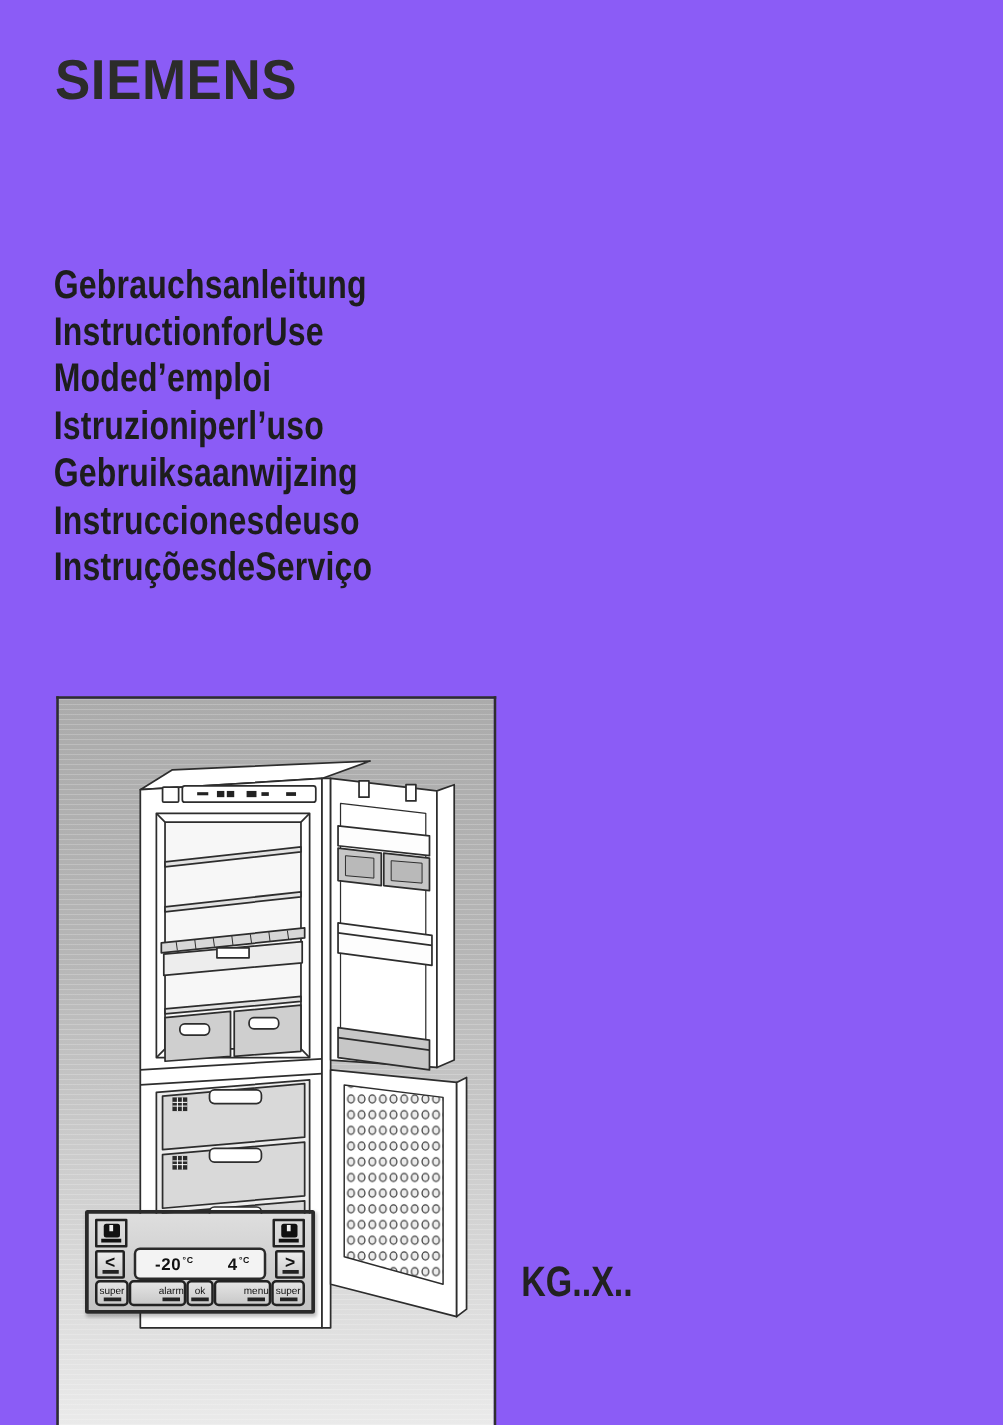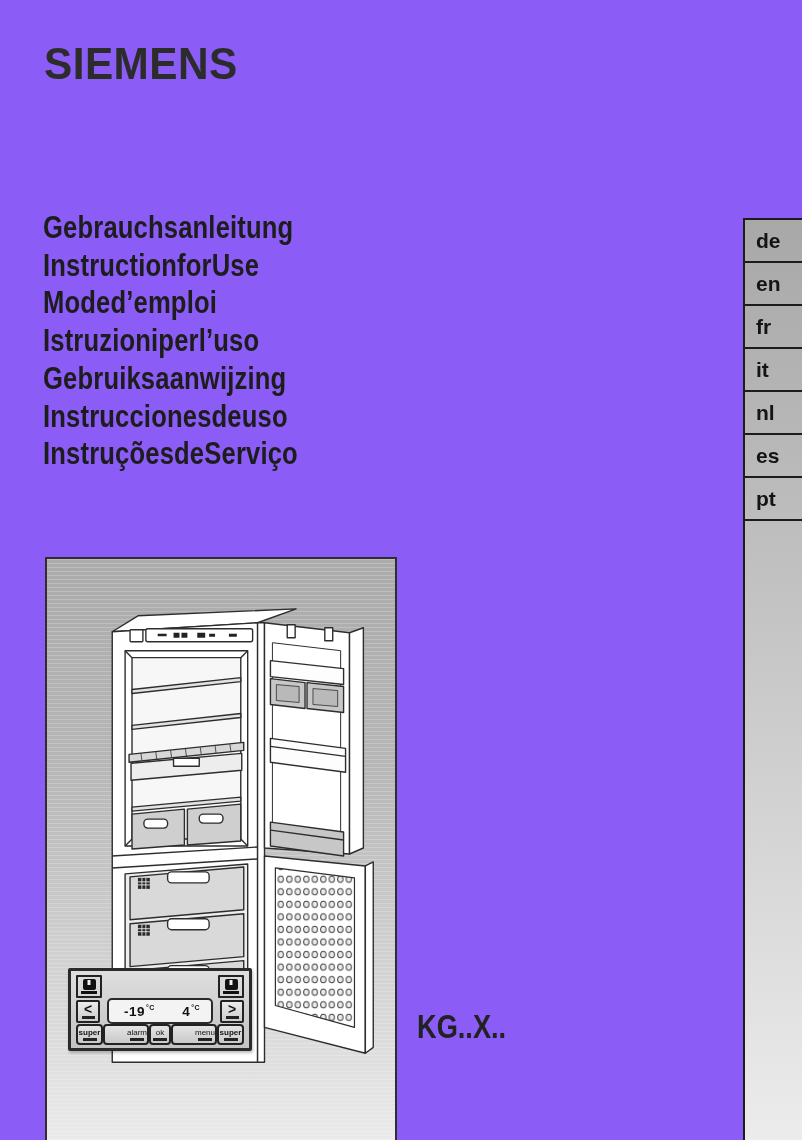--- a/index.html
+++ b/index.html
@@ -85,21 +85,21 @@
   }
   .cp-temp { font-size:13.5px; letter-spacing:0.5px; }
   .cp-unit { font-size:7px; vertical-align:super; font-weight:bold; margin-left:1px; }
   .cp-btn {
     height:21px; box-sizing:border-box; border:2px solid #222; border-radius:4px;
     background:linear-gradient(#e4e4e4,#c9c9c9);
     display:flex; flex-direction:column; align-items:center; justify-content:center;
     font-size:8px; line-height:8px; color:#111; padding:0 2px;
   }
   .cp-btn .cp-underline { width:14px; margin-top:1.5px; }
-  .w26 { width:27px;font-weight:bold; } .w30 { width:46px;padding-left:24px; } .w28 { width:44px; }
+  .w26 { width:27px; } .w30 { width:46px;padding-left:24px; } .w28 { width:44px; }
 
   
   .model {
     position:absolute; left:417px; top:1007px;
     font-size:34px; font-weight:bold; color:#222;
     transform:scaleX(0.80); transform-origin:left top; white-space:nowrap;
   }
 </style>
 </head>
 <body>
@@ -111,29 +111,20 @@
   <div class="titles">
     <div class="title-line">Gebrauchsanleitung</div>
     <div class="title-line">InstructionforUse</div>
     <div class="title-line">Moded’emploi</div>
     <div class="title-line">Istruzioniperl’uso</div>
     <div class="title-line">Gebruiksaanwijzing</div>
     <div class="title-line">Instruccionesdeuso</div>
     <div class="title-line">InstruçõesdeServiço</div>
   </div>
 
-  <div class="lang-col">
-    <div class="lang-cell">de</div>
-    <div class="lang-cell">en</div>
-    <div class="lang-cell">fr</div>
-    <div class="lang-cell">it</div>
-    <div class="lang-cell">nl</div>
-    <div class="lang-cell">es</div>
-    <div class="lang-cell">pt</div>
-  </div>
 
   <div class="image-panel">
 
     <svg class="fridge-svg" viewBox="0 0 352 583" preserveAspectRatio="none" xmlns="http://www.w3.org/2000/svg">
       <defs>
         <pattern id="dotp" width="8.6" height="12.6" patternUnits="userSpaceOnUse">
           <ellipse cx="4.3" cy="6.3" rx="2.7" ry="3.2" fill="#ececec" stroke="#3b3b3b" stroke-width="1"></ellipse>
         </pattern>
       </defs>
       <g stroke="#2d2d2d" stroke-width="1.4" fill="#ffffff" stroke-linejoin="round">
@@ -251,21 +242,21 @@
           <span class="ci-top"></span>
           <span class="ci-bar"></span>
         </div>
       </div>
       <div class="cp-row">
         <div class="cp-arrow">
           <span>&lt;</span>
           <span class="cp-underline"></span>
         </div>
         <div class="cp-display">
-          <span class="cp-temp"><span>-19</span><sup class="cp-unit">°C</sup></span>
+          <span class="cp-temp"><span>-20</span><sup class="cp-unit">°C</sup></span>
           <span class="cp-temp"><span>4</span><sup class="cp-unit">°C</sup></span>
         </div>
         <div class="cp-arrow">
           <span>&gt;</span>
           <span class="cp-underline"></span>
         </div>
       </div>
       <div class="cp-row">
         <div class="cp-btn w26">
           <span>super</span>

